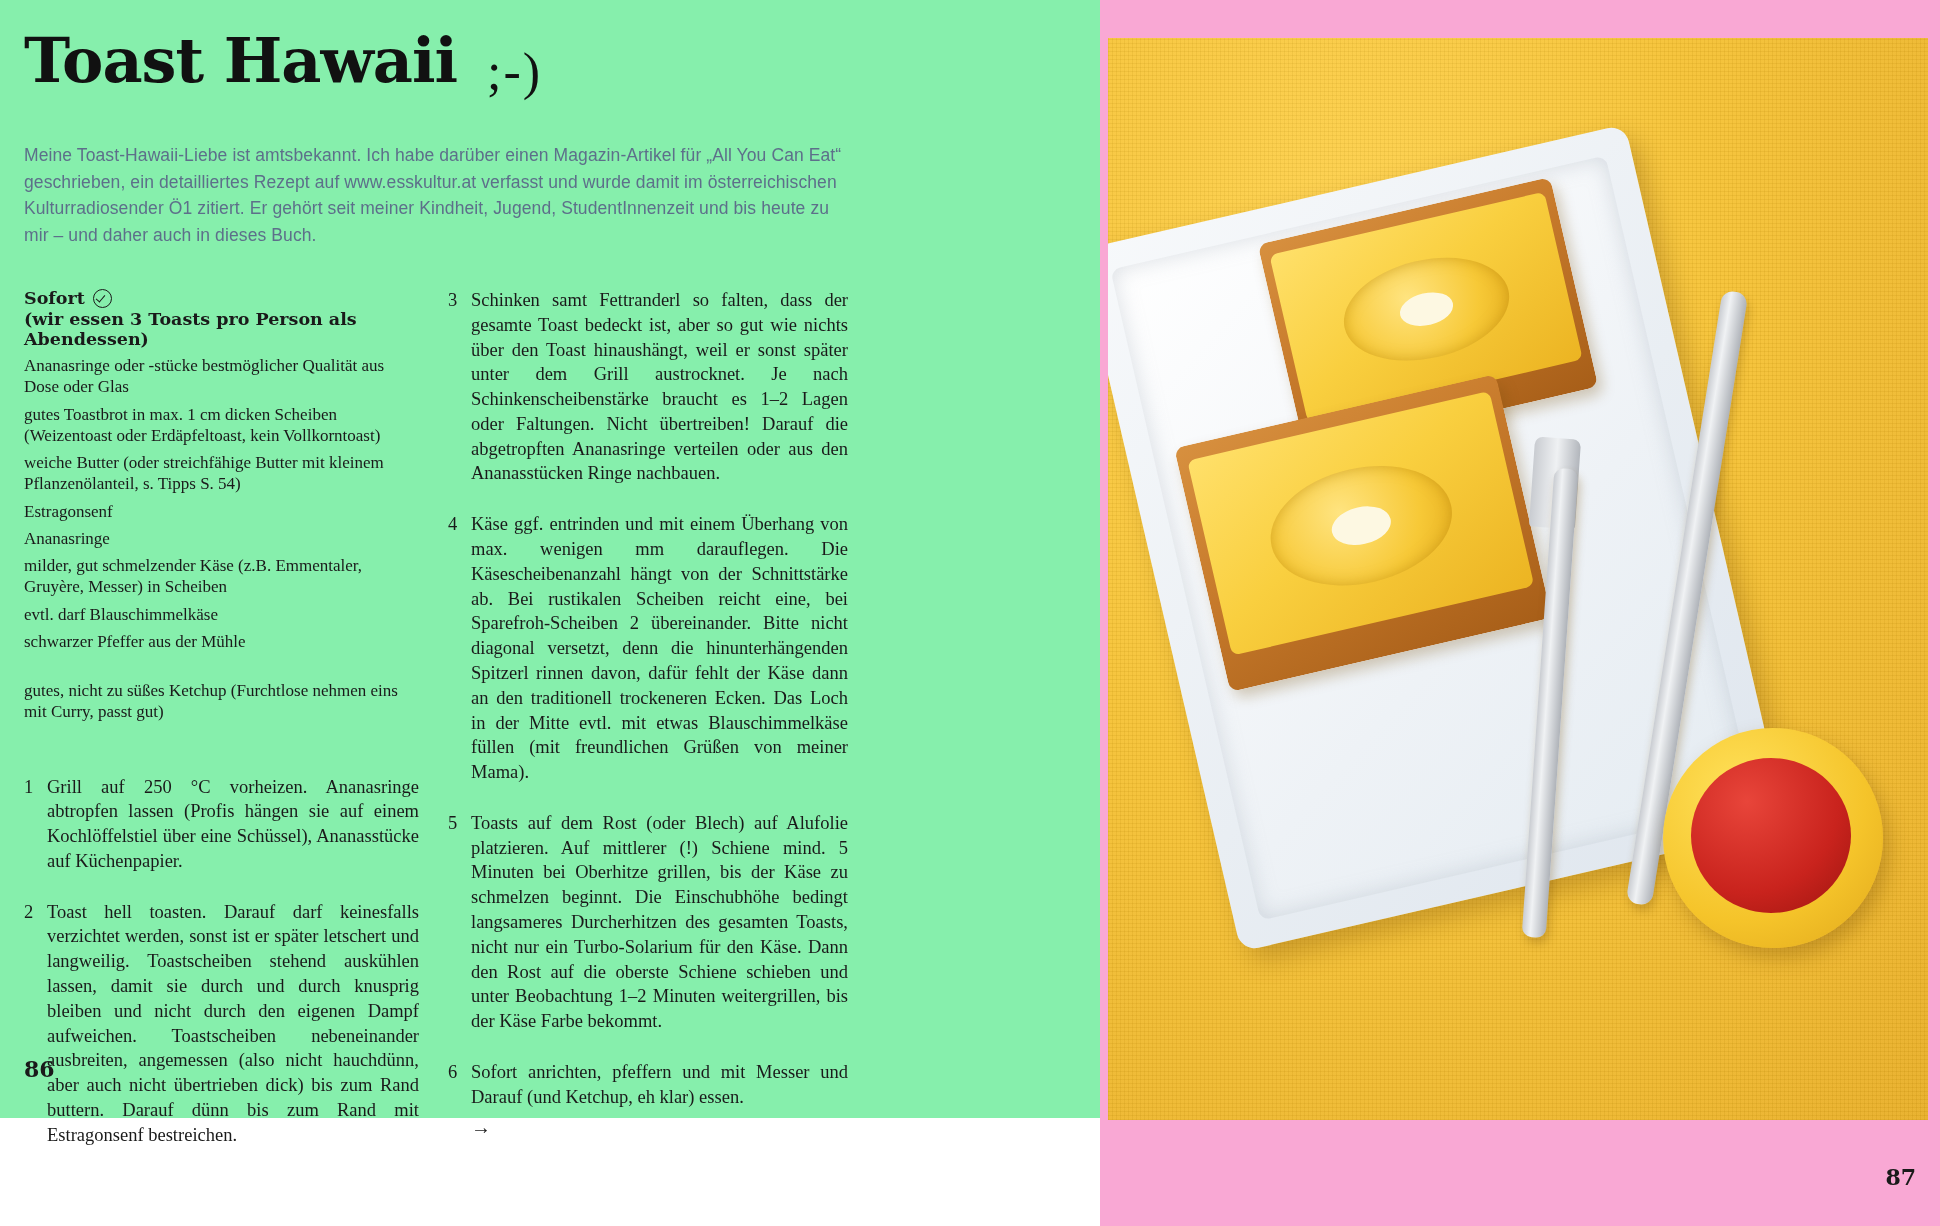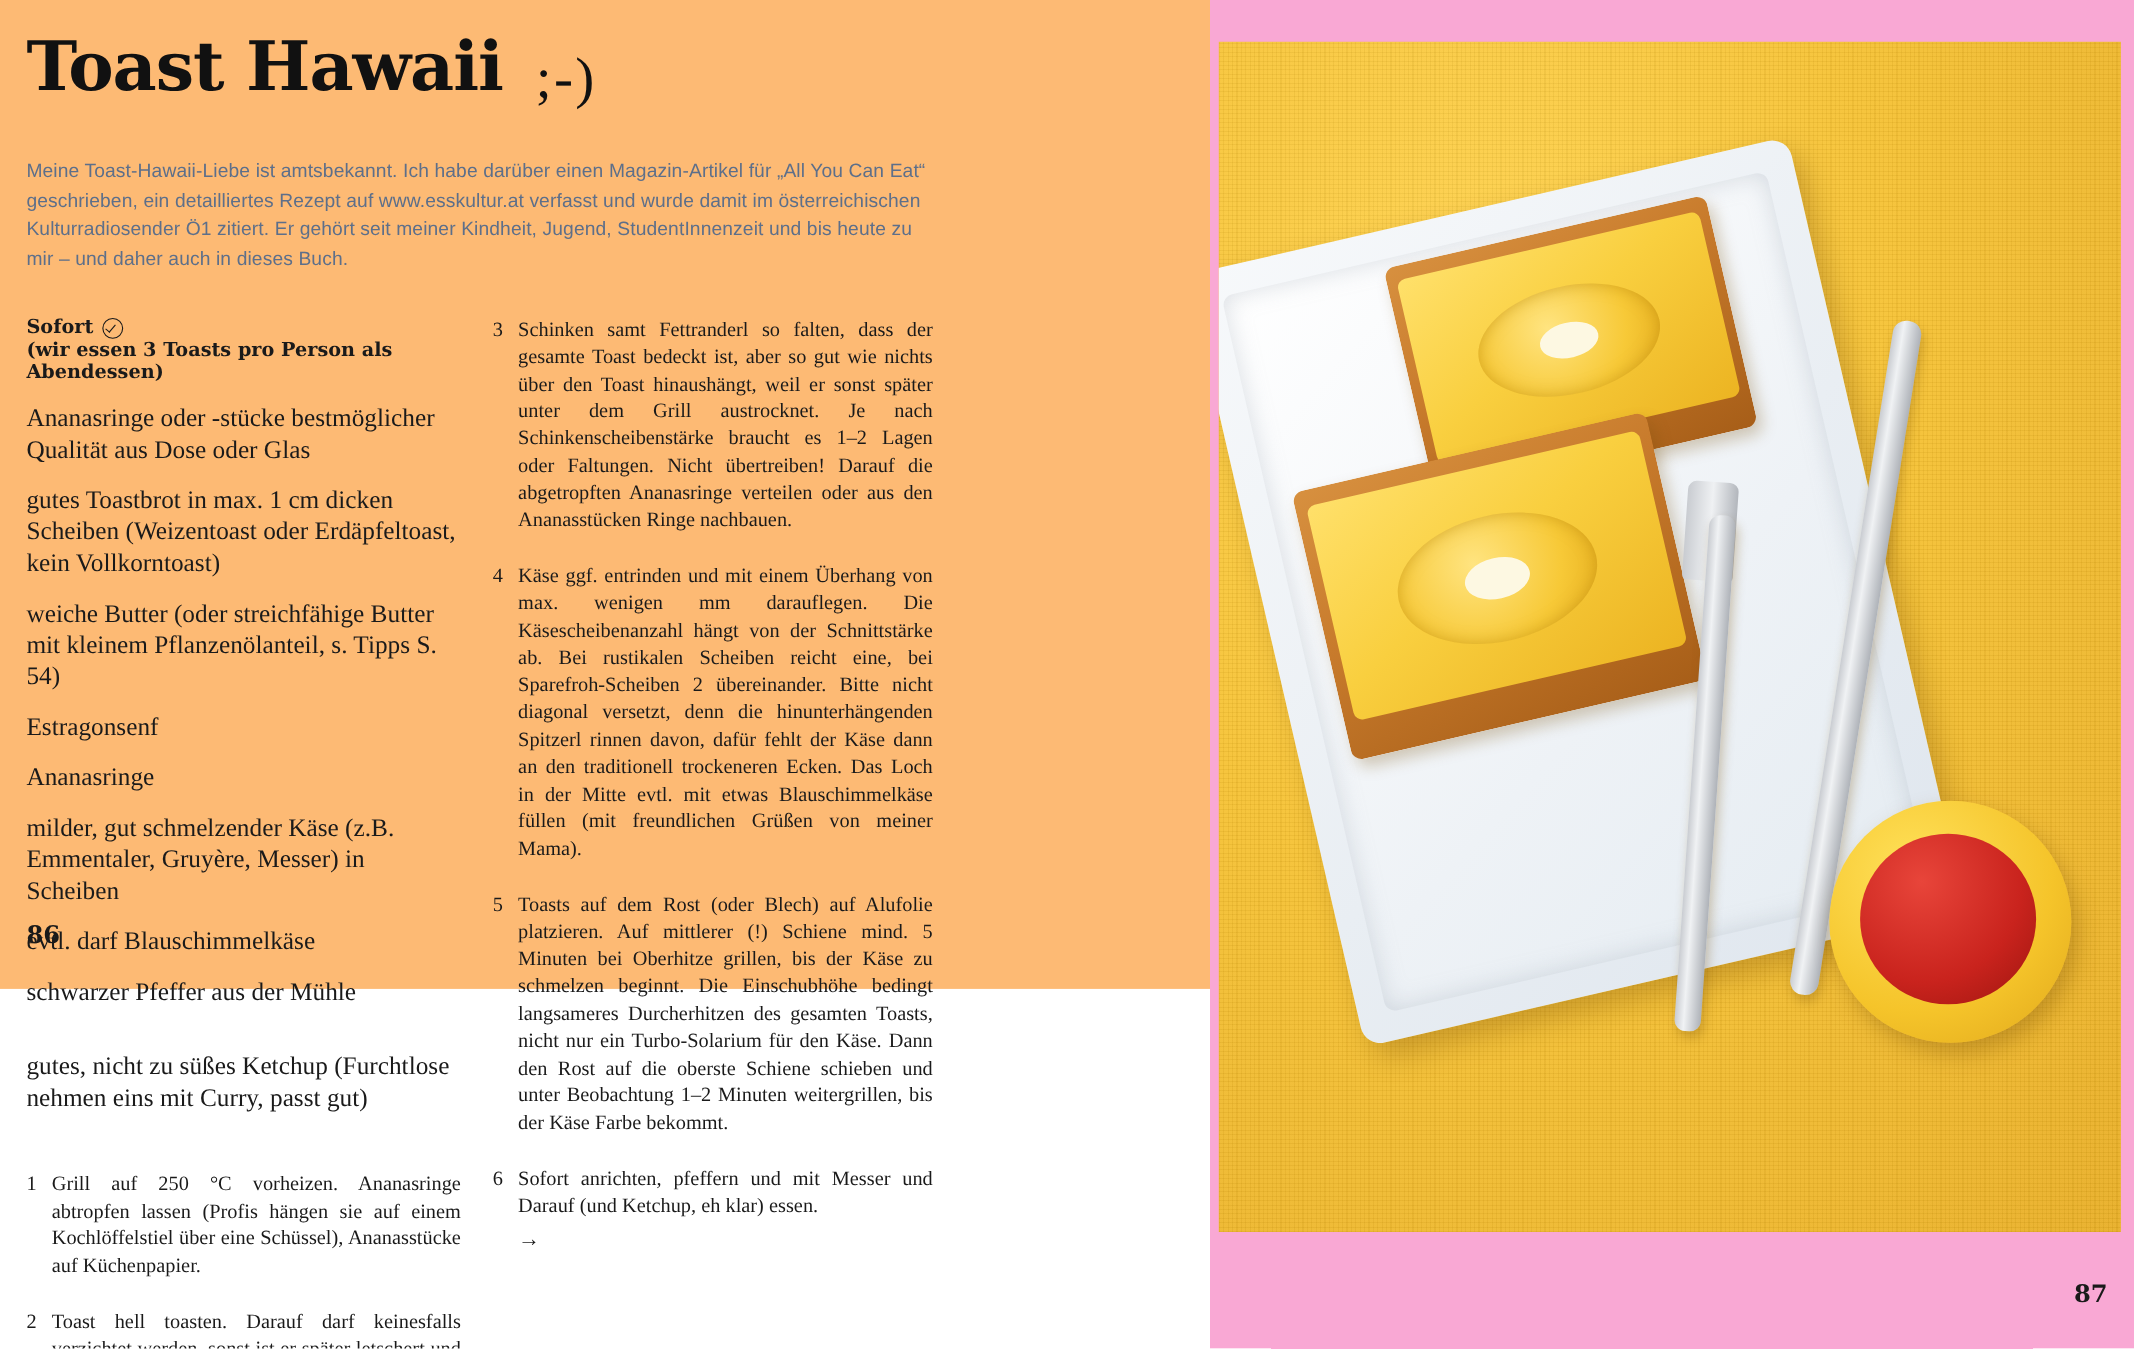--- a/index.html
+++ b/index.html
@@ -14,22 +14,22 @@
     font-family: "Liberation Serif", serif;
     color: #1a1a1a;
     overflow: hidden;
   }
 
   
   .page-left {
     position: absolute;
     left: 0; top: 0;
     width: 1100px;
-    height: 899px;
-    background: #fdba74;
+    height: 1118px;
+    background: #86efac;
     padding-left: 46px;
   }
 
   .title-row {
     position: absolute;
     left: 24px;
     top: 30px;
     display: flex;
     align-items: flex-start;
   }
@@ -104,23 +104,23 @@
     transform: rotate(40deg);
   }
   .ingredients-sub {
     font-family: "DejaVu Serif", serif;
     font-weight: bold;
     font-size: 17.5px;
     margin-top: 1px;
   }
   .ingredient-line {
     font-family: "Liberation Serif", serif;
-    font-size: 23px;
+    font-size: 17px;
     line-height: 1.25;
-    margin-top: 17px;
+    margin-top: 6px;
   }
   .ingredient-gap {
     height: 22px;
   }
 
   .steps {
     margin-top: 52px;
   }
   .step {
     display: flex;

